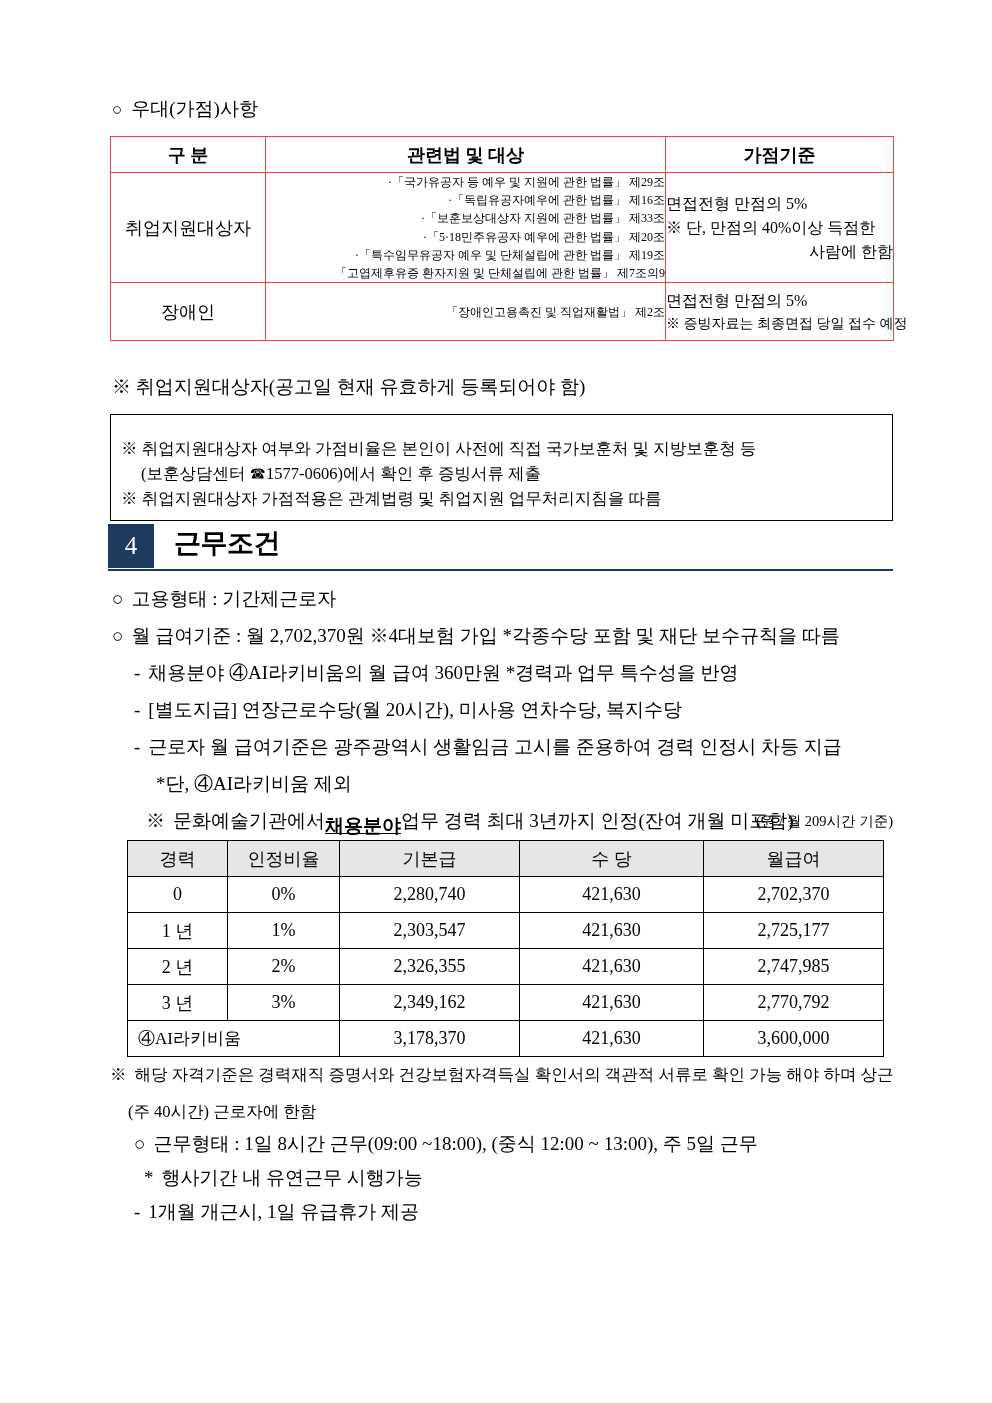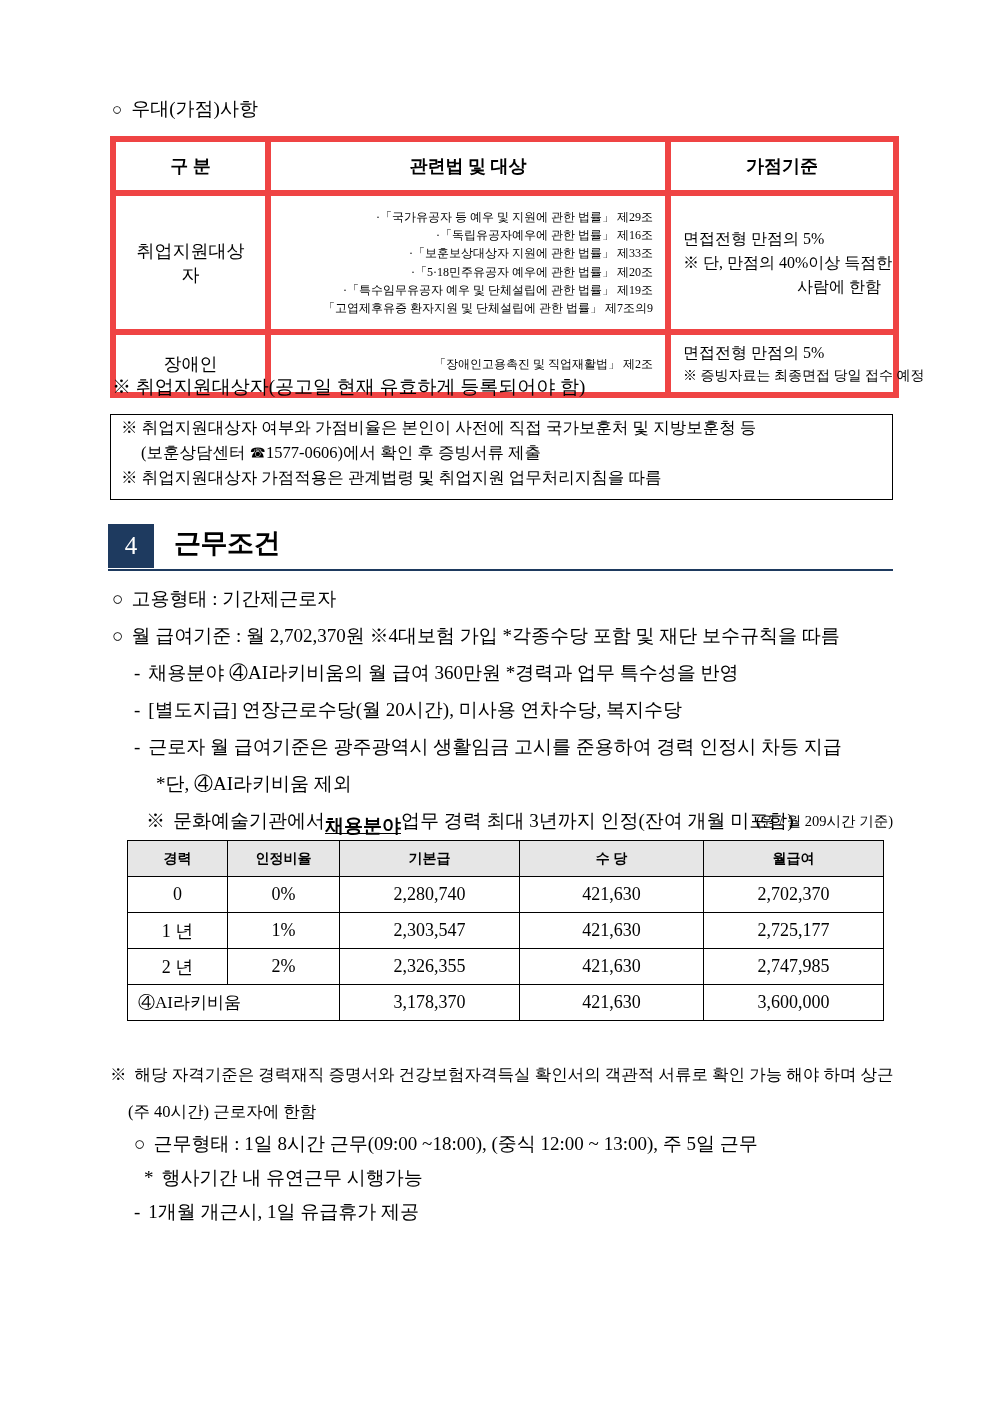--- a/index.html
+++ b/index.html
@@ -45,22 +45,22 @@
   
   .tbl-benefits {
     position: absolute;
     left: 110px; top: 136px;
     width: 783px;
     border-collapse: collapse;
     table-layout: fixed;
     font-size: 17px;
   }
   .tbl-benefits td, .tbl-benefits th {
-    border: 6px solid #ef4444;
-    padding: 12px;
+    border: 1px solid #ef4444;
+    padding: 0;
     vertical-align: middle;
   }
   .tbl-benefits thead th {
     height: 36px;
     font-weight: bold;
     font-size: 18px;
     text-align: center;
     background: #ffffff;
   }
   .tbl-benefits .c1 { width: 155px; }
@@ -96,21 +96,21 @@
     font-size: 19px;
     white-space: nowrap;
   }
 
   
   .notice-box {
     position: absolute;
     left: 110px; top: 414px;
     width: 783px;
     border: 1px solid #000;
-    padding: 0 10px 9px 10px;
+    padding: 21px 10px 9px 10px;
     font-size: 16.5px;
     line-height: 1.52;
     white-space: nowrap;
   }
   .notice-box .ln { display: block; }
   .notice-box .ln.ind { padding-left: 20px; }
 
   
   .sec-head {
     position: absolute;
@@ -185,22 +185,22 @@
     font-size: 18px;
   }
   .tbl-salary th, .tbl-salary td {
     border: 1px solid #000;
     text-align: center;
     height: 36px;
     padding: 0 2px;
   }
   .tbl-salary thead th {
     background: #e6e6e6;
-    font-weight: bold;
-    font-size: 14px;
+    font-weight: normal;
+    font-size: 18px;
   }
   .tbl-salary .s1 { width: 100px; }
   .tbl-salary .s2 { width: 112px; }
   .tbl-salary .s3 { width: 180px; }
   .tbl-salary .s4 { width: 184px; }
   .tbl-salary .s5 { width: 180px; }
   .tbl-salary td.special {
     text-align: left;
     padding-left: 10px;
     font-size: 17px;
@@ -368,20 +368,27 @@
         <td>2,725,177</td>
       </tr>
       <tr>
         <td>2 년</td>
         <td>2%</td>
         <td>2,326,355</td>
         <td>421,630</td>
         <td>2,747,985</td>
       </tr>
       <tr>
+        <td>3 년</td>
+        <td>3%</td>
+        <td>2,349,162</td>
+        <td>421,630</td>
+        <td>2,770,792</td>
+      </tr>
+      <tr>
         <td class="special" colspan="2">④AI라키비움</td>
         <td>3,178,370</td>
         <td>421,630</td>
         <td>3,600,000</td>
       </tr>
     </tbody>
   </table>
 
   <div class="foot-notes">
     <div class="fn-row">

